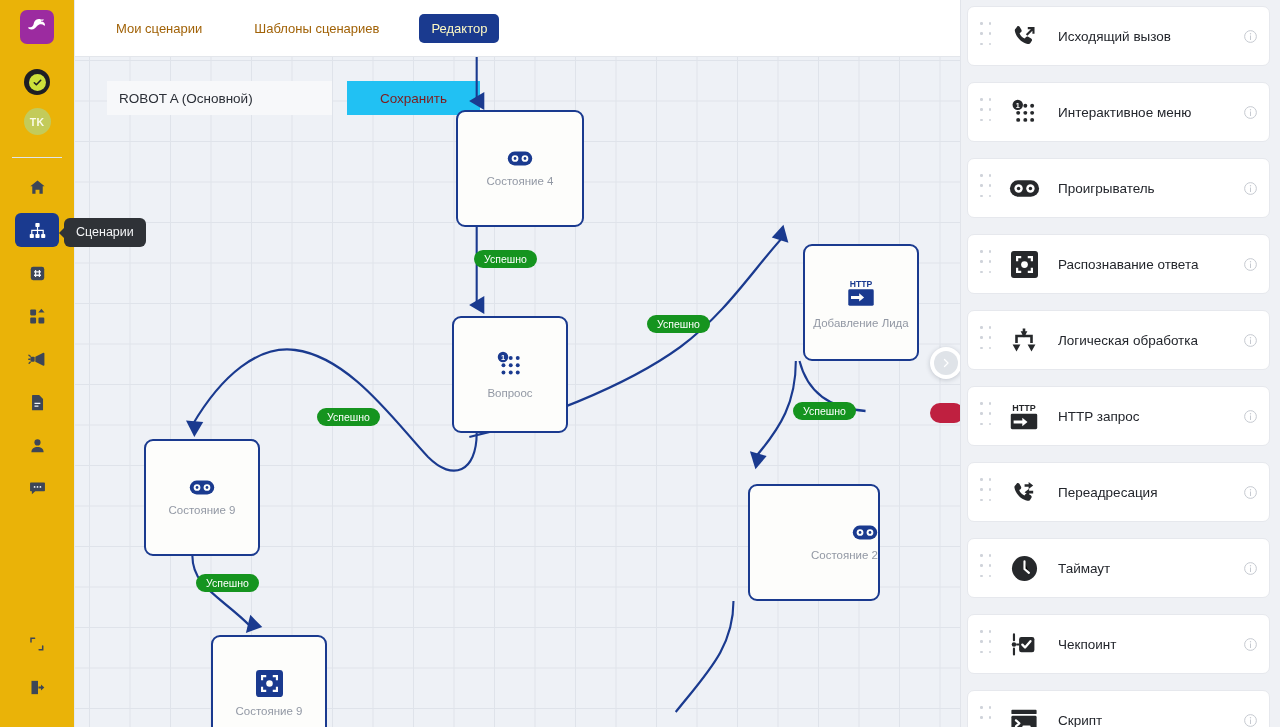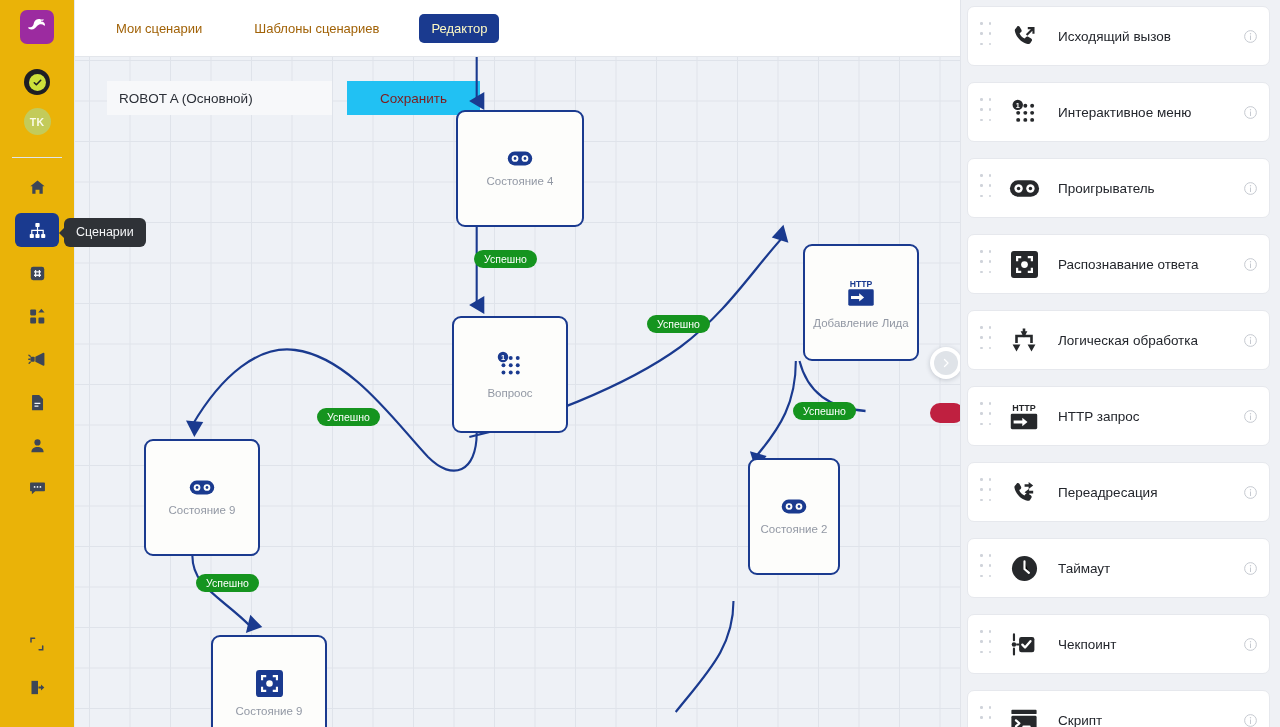--- a/index.html
+++ b/index.html
@@ -382,21 +382,21 @@
           <div class="nicon">
             <svg width="27" height="27" viewBox="0 0 28 28">
               <rect x="0" y="0" width="28" height="28" rx="3.5" fill="#1a3a8f"></rect>
               <path fill="#fdfdfb" d="M5.2 5.2h5.4v2.2H7.4v3.2H5.2zM17.4 5.2h5.4v5.4h-2.2V7.4h-3.2zM5.2 17.4h2.2v3.2h3.2v2.2H5.2zM20.6 17.4h2.2v5.4h-5.4v-2.2h3.2z"></path>
               <circle cx="14" cy="14" r="3.4" fill="#fdfdfb"></circle>
             </svg>
           </div>
           <div class="nlabel">Состояние 9</div>
         </div>
 
-        <div class="node" style="left:673px;top:401px;width:92px;height:117px;">
+        <div class="node" style="left:673px;top:427px;width:132px;height:117px;align-items:flex-end;">
           <div class="nicon">
             <svg width="26" height="17" viewBox="0 0 34 20">
               <rect x="1" y="1" width="32" height="18" rx="9" fill="#1a3a8f"></rect>
               <circle cx="10.5" cy="10" r="4.4" fill="#fdfdfb"></circle>
               <circle cx="23.5" cy="10" r="4.4" fill="#fdfdfb"></circle>
               <circle cx="10.5" cy="10" r="1.8" fill="#1a3a8f"></circle>
               <circle cx="23.5" cy="10" r="1.8" fill="#1a3a8f"></circle>
             </svg>
           </div>
           <div class="nlabel">Состояние 2</div>

